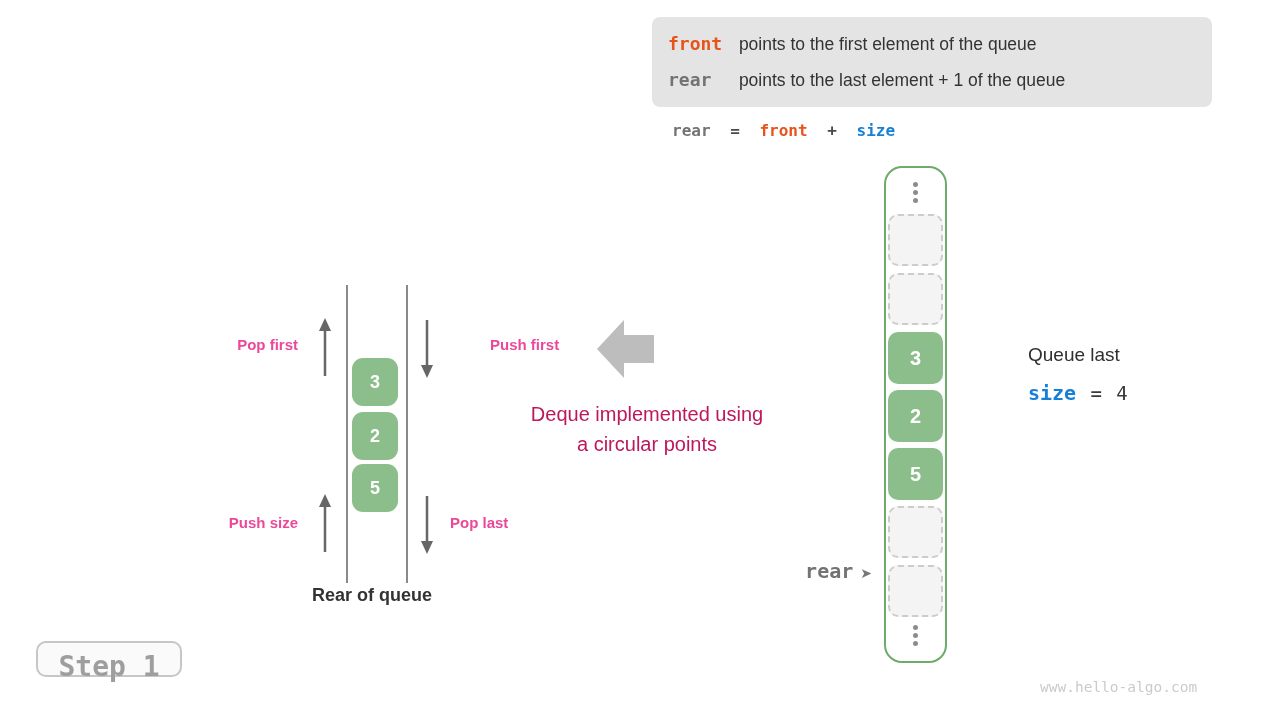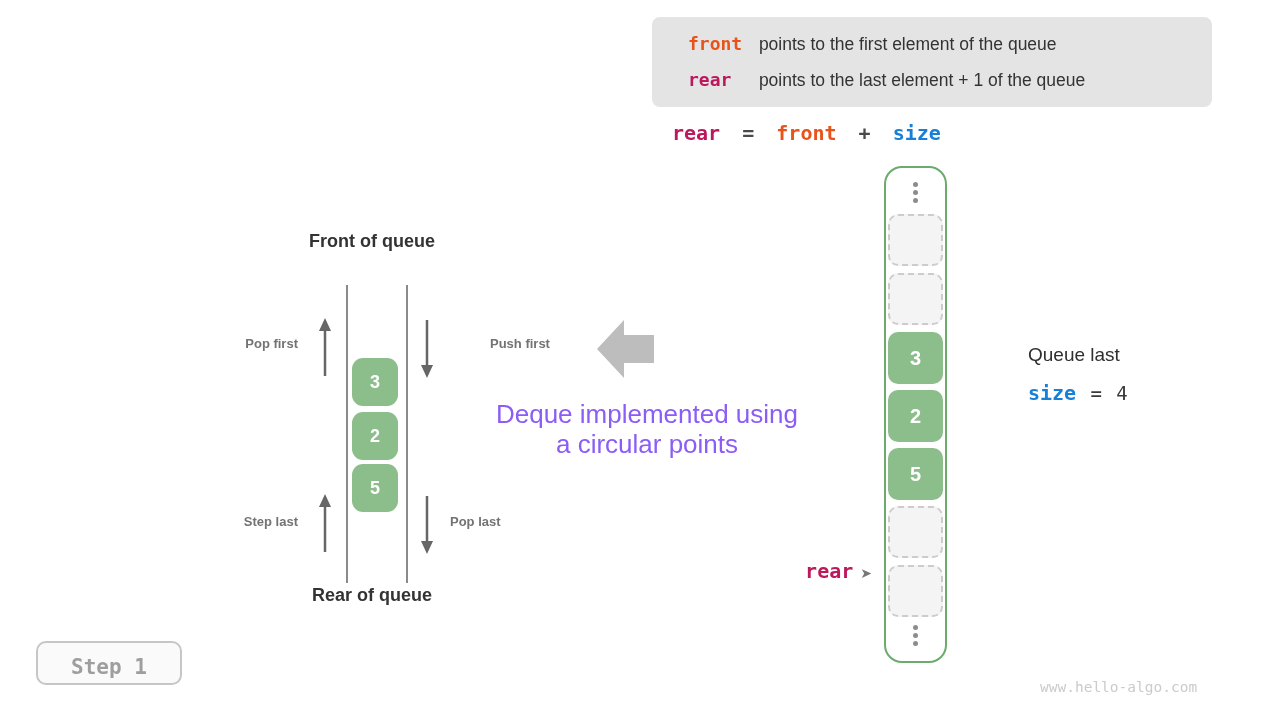--- a/index.html
+++ b/index.html
@@ -6,45 +6,45 @@
   #canvas{
     position:relative;width:1280px;height:720px;background:#ffffff;
     overflow:hidden;font-family:"Liberation Sans",sans-serif;color:#333;
   }
   .abs{position:absolute;}
   .mono{font-family:"DejaVu Sans Mono",monospace;}
 
   
   .def-box{
     left:652px;top:17px;width:560px;height:90px;background:#E4E4E4;
-    border-radius:8px;box-sizing:border-box;padding:9px 0 0 36px;
+    border-radius:8px;box-sizing:border-box;padding:9px 0 0 16px;
   }
   .def-line{line-height:36px;font-size:17.5px;color:#333;white-space:nowrap;}
   .def-line .kw{display:inline-block;min-width:66px;font-family:"DejaVu Sans Mono",monospace;font-weight:bold;font-size:18px;}
   .orange{color:#E8531A;}
-  .teal{color:#be185d;}
+  .teal{color:#737373;}
   .blue{color:#1680D8;}
   .gray-op{color:#4A4A4A;}
 
   
-  .formula{left:672px;top:121px;font-size:20px;font-weight:bold;white-space:nowrap;}
+  .formula{left:672px;top:121px;font-size:16px;font-weight:bold;white-space:nowrap;}
   .formula span{margin-right:10px;}
 
   
   .big-label{font-size:18px;font-weight:bold;color:#333;text-align:center;width:300px;}
-  .op-label{font-size:13px;font-weight:bold;color:#737373;white-space:nowrap;}
+  .op-label{font-size:15px;font-weight:bold;color:#ec4899;white-space:nowrap;}
   .vline{width:2px;background:#8A8A8A;}
   .stack-cell{
     left:352px;width:46px;height:48px;border-radius:11px;background:#8CBE8C;
     color:#fff;font-size:18px;font-weight:bold;text-align:center;line-height:48px;
   }
 
   
   .caption{left:482px;top:399px;width:330px;text-align:center;
-    font-size:26px;color:#8b5cf6;line-height:30px;}
+    font-size:20px;color:#be185d;line-height:30px;}
 
   
   .array-box{
     left:884px;top:166px;width:63px;height:497px;box-sizing:border-box;
     background:#fff;border:2px solid #6CAB6C;border-radius:18px;
   }
   .cell{position:absolute;left:2px;width:55px;height:52px;border-radius:10px;box-sizing:border-box;}
   .cell.empty{background:#F4F4F4;border:2px dashed #CCCCCC;}
   .cell.value{background:#8CBE8C;color:#fff;font-size:20px;font-weight:bold;
     text-align:center;line-height:52px;}
@@ -58,24 +58,24 @@
   .pointer .arrow-glyph{color:#777;font-size:14px;margin-left:7px;font-family:"DejaVu Sans",sans-serif;}
 
   
   .qsize-title{left:1028px;top:344px;font-size:19px;color:#2F2F2F;}
   .qsize-line{left:1028px;top:381px;font-size:19px;white-space:nowrap;}
   .qsize-line .var{font-family:"DejaVu Sans Mono",monospace;font-weight:bold;font-size:20px;}
   .qsize-line .op{font-family:"DejaVu Sans Mono",monospace;color:#3A3A3A;margin-left:9px;}
 
   
   .step-badge{
-    left:36px;top:641px;width:146px;height:44px;box-sizing:border-box;
+    left:36px;top:641px;width:146px;height:36px;box-sizing:border-box;
     background:#FAFAFA;border:2px solid #C6C6C6;border-radius:10px;
     text-align:center;line-height:48px;
-    font-family:"DejaVu Sans Mono",monospace;font-weight:bold;font-size:21px;color:#9E9E9E;
+    font-family:"DejaVu Sans Mono",monospace;font-weight:bold;font-size:28px;color:#9E9E9E;
   }
 
   
   .watermark{left:1040px;top:679px;width:200px;text-align:left;
     font-family:"DejaVu Sans Mono",monospace;font-size:14.5px;color:#CBCBCB;}
 </style>
 </head>
 <body>
 
 <div id="canvas">
@@ -92,21 +92,20 @@
   </div>
 
   <div class="abs formula mono">
     <span class="teal">rear</span>
     <span class="gray-op">=</span>
     <span class="orange">front</span>
     <span class="gray-op">+</span>
     <span class="blue">size</span>
   </div>
 
-  <div class="abs big-label" style="left:222px;top:231px;">Front of queue</div>
 
   <div class="abs vline" style="left:346px;top:285px;height:298px;"></div>
   <div class="abs vline" style="left:406px;top:285px;height:298px;"></div>
 
   <div class="abs stack-cell" style="top:358px;">3</div>
   <div class="abs stack-cell" style="top:412px;">2</div>
   <div class="abs stack-cell" style="top:464px;">5</div>
 
   <div class="abs op-label" style="right:982px;top:336px;">Pop first</div>
   <div class="abs" style="left:318px;top:318px;">
@@ -117,21 +116,21 @@
   </div>
 
   <div class="abs op-label" style="left:450px;top:336px;margin-left:40px;">Push first</div>
   <div class="abs" style="left:420px;top:318px;">
     <svg width="14" height="60" viewBox="0 0 14 60">
         <line x1="7" y1="2" x2="7" y2="48" stroke="#666" stroke-width="2.5"></line>
         <polygon points="7,60 1,47 13,47" fill="#666"></polygon>
       </svg>
   </div>
 
-  <div class="abs op-label" style="right:982px;top:514px;">Step last</div>
+  <div class="abs op-label" style="right:982px;top:514px;">Push size</div>
   <div class="abs" style="left:318px;top:494px;">
     <svg width="14" height="60" viewBox="0 0 14 60">
         <line x1="7" y1="58" x2="7" y2="12" stroke="#666" stroke-width="2.5"></line>
         <polygon points="7,0 1,13 13,13" fill="#666"></polygon>
       </svg>
   </div>
 
   <div class="abs op-label" style="left:450px;top:514px;">Pop last</div>
   <div class="abs" style="left:420px;top:494px;">
     <svg width="14" height="60" viewBox="0 0 14 60">

